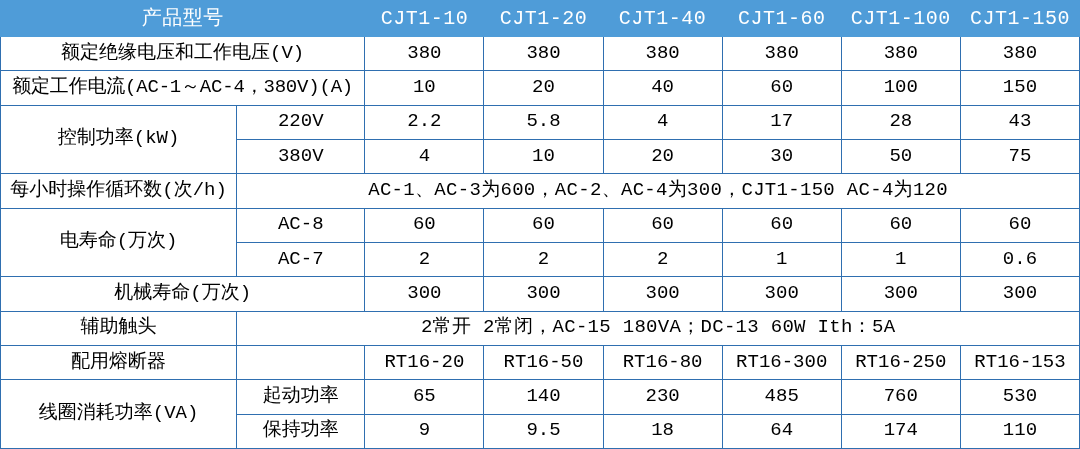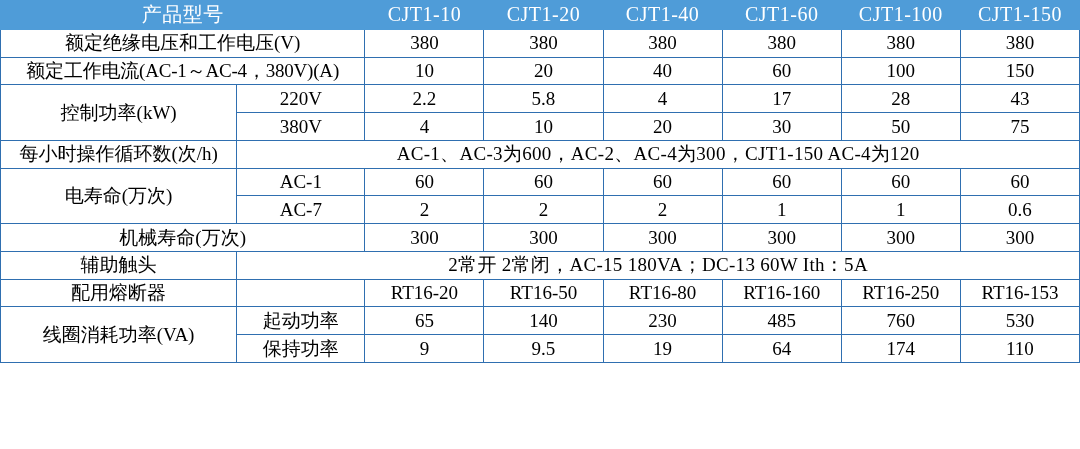--- a/index.html
+++ b/index.html
@@ -11,21 +11,22 @@
     width: 1080px;
     height: 449px;
     font-family: "Liberation Serif", "DejaVu Serif", serif;
     color: #000000;
     overflow: hidden;
   }
   #spec-table {
     border-collapse: collapse;
     table-layout: fixed;
     width: 1080px;
-    height: 363px;
+    height: 449px;
+    font-family: Liberation Mono, monospace;
   }
   #spec-table td {
     border: 1px solid #2f6fb0;
     text-align: center;
     vertical-align: middle;
     font-size: 19px;
     line-height: 1.15;
     padding: 2px 3px;
     background: #ffffff;
   }
@@ -122,21 +123,21 @@
       <td>75</td>
     </tr>
 
     <tr>
       <td class="row-label">每小时操作循环数(次/h)</td>
       <td class="span-note" colspan="7">AC-1、AC-3为600，AC-2、AC-4为300，CJT1-150  AC-4为120</td>
     </tr>
 
     <tr>
       <td class="row-label" rowspan="2">电寿命(万次)</td>
-      <td class="sub-label">AC-1</td>
+      <td class="sub-label">AC-8</td>
       <td>60</td>
       <td>60</td>
       <td>60</td>
       <td>60</td>
       <td>60</td>
       <td>60</td>
     </tr>
 
     <tr>
       <td class="sub-label">AC-7</td>
@@ -162,39 +163,39 @@
       <td class="row-label">辅助触头</td>
       <td class="span-note" colspan="7">2常开  2常闭，AC-15   180VA；DC-13   60W  Ith：5A</td>
     </tr>
 
     <tr>
       <td class="row-label">配用熔断器</td>
       <td></td>
       <td>RT16-20</td>
       <td>RT16-50</td>
       <td>RT16-80</td>
-      <td>RT16-160</td>
+      <td>RT16-300</td>
       <td>RT16-250</td>
       <td>RT16-153</td>
     </tr>
 
     <tr>
       <td class="row-label" rowspan="2">线圈消耗功率(VA)</td>
       <td class="sub-label">起动功率</td>
       <td>65</td>
       <td>140</td>
       <td>230</td>
       <td>485</td>
       <td>760</td>
       <td>530</td>
     </tr>
 
     <tr>
       <td class="sub-label">保持功率</td>
       <td>9</td>
       <td>9.5</td>
-      <td>19</td>
+      <td>18</td>
       <td>64</td>
       <td>174</td>
       <td>110</td>
     </tr>
   </tbody>
 </table>
 
 </body></html>

